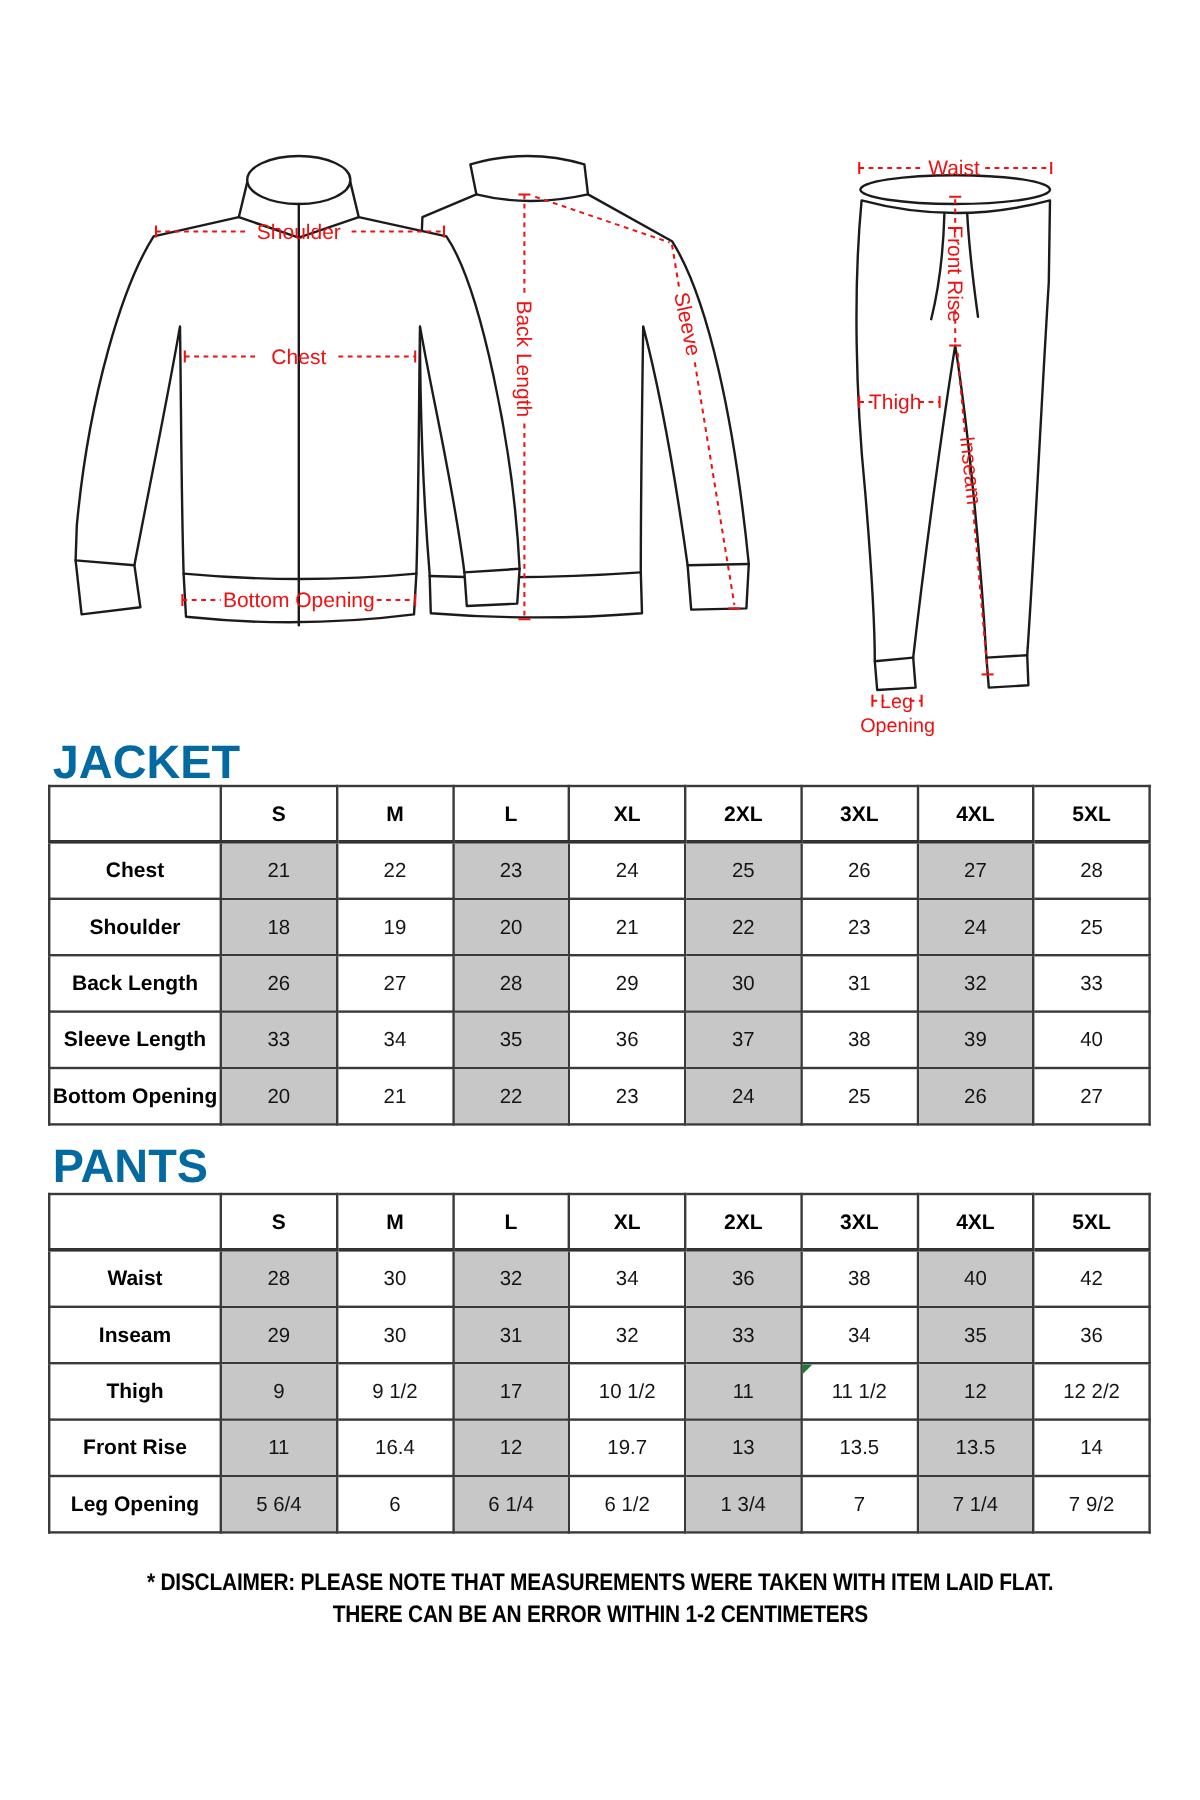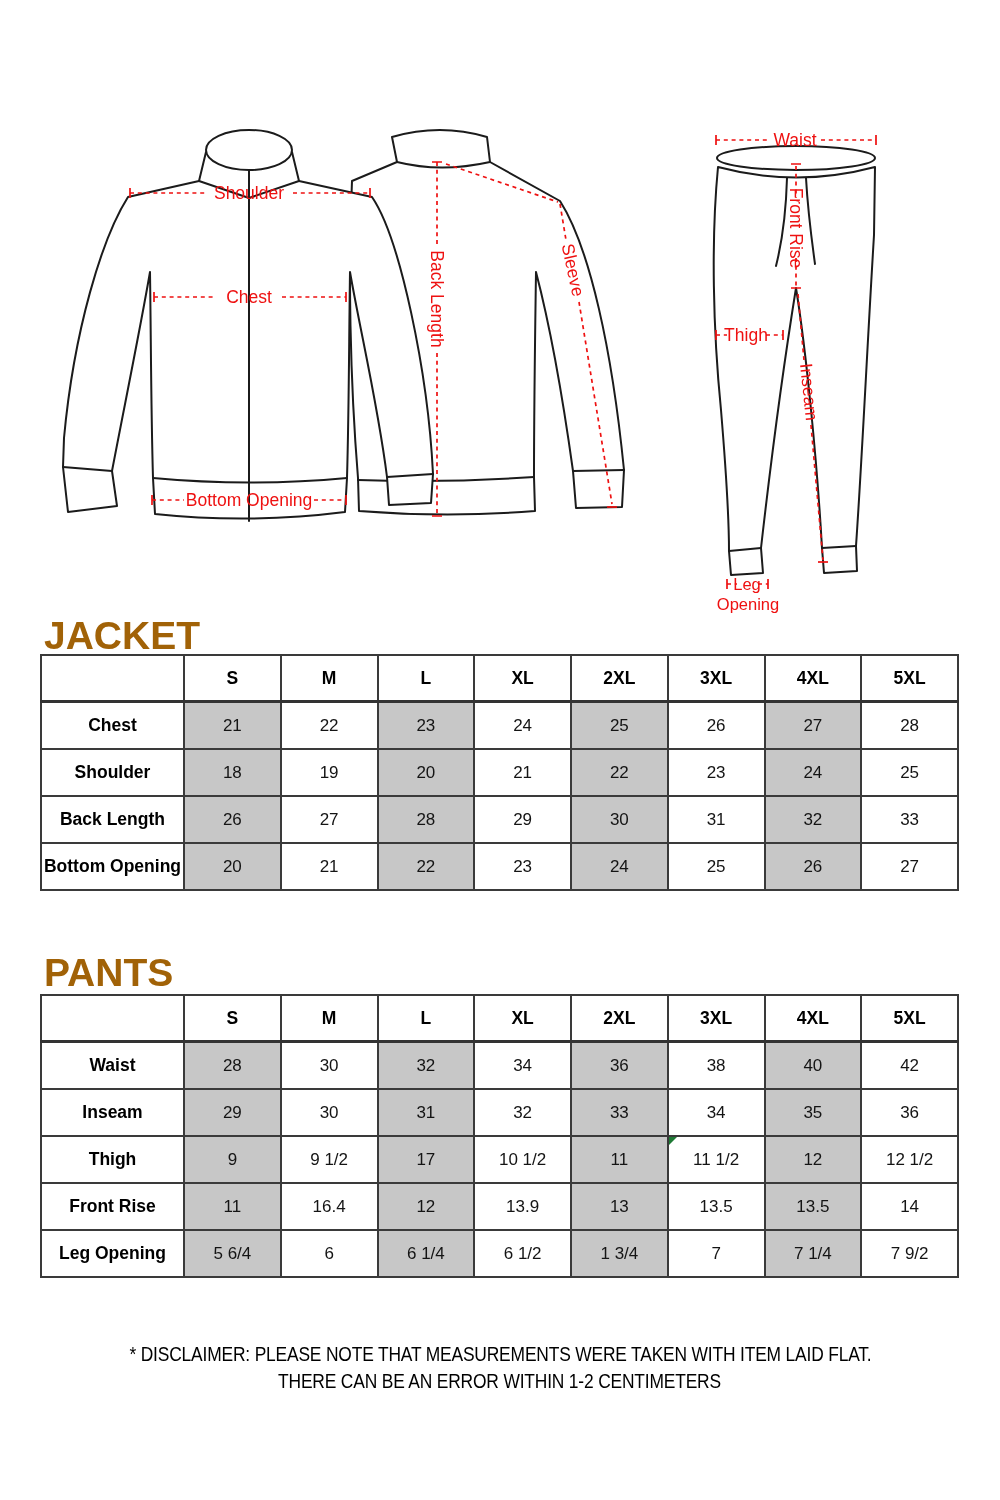--- a/index.html
+++ b/index.html
@@ -11,21 +11,21 @@
   svg.diagram{position:absolute;top:0;left:0;}
   .garment{fill:#ffffff;stroke:#1b1b1b;stroke-width:2;stroke-linejoin:round;stroke-linecap:round;}
   .gline{fill:none;stroke:#1b1b1b;stroke-width:2;stroke-linejoin:round;stroke-linecap:round;}
   .rdash{fill:none;stroke:#ee1111;stroke-width:1.7;stroke-dasharray:4 3.8;}
   .rtick{fill:none;stroke:#ee1111;stroke-width:1.7;}
   .red-label{fill:#ee1111;font-size:17.5px;font-family:"Liberation Sans","DejaVu Sans",sans-serif;}
   .red-label.small{font-size:16.5px;}
 
   .section-title{
     position:absolute;left:44px;margin:0;
-    font-size:39px;line-height:40px;font-weight:bold;letter-spacing:0px;color:#a16207;
+    font-size:39px;line-height:40px;font-weight:bold;letter-spacing:0px;color:#0369a1;
   }
   #jacket-title{top:616px;}
   #pants-title{top:953px;}
 
   table.size-table{
     position:absolute;left:40px;width:919px;
     border-collapse:collapse;table-layout:fixed;
     background:#fff;
   }
   #jacket-table{top:654px;}
@@ -41,21 +41,21 @@
   table.size-table tbody th{font-weight:bold;color:#000;font-size:17.5px;}
   table.size-table td.shaded{background:#c7c7c7;}
   .comment-marker{
     position:absolute;top:0;left:0;width:0;height:0;
     border-top:8px solid #1e7a35;border-right:8px solid transparent;
   }
 
   .disclaimer{
     position:absolute;top:1306px;left:0;width:1000px;
     display:flex;flex-direction:column;align-items:center;
-    font-weight:normal;font-size:20px;line-height:27px;color:#000;margin-top:35px;
+    font-weight:bold;font-size:20px;line-height:27px;color:#000;
   }
   .disc-line{white-space:nowrap;transform:scaleX(0.87);transform-origin:50% 50%;letter-spacing:-0.2px;}
 </style>
 </head>
 <body>
 
 <div class="canvas">
 
   <svg class="diagram" width="1000" height="620" viewBox="0 0 1000 620">
 
@@ -204,20 +204,31 @@
           <td class="shaded">26</td>
           <td>27</td>
           <td class="shaded">28</td>
           <td>29</td>
           <td class="shaded">30</td>
           <td>31</td>
           <td class="shaded">32</td>
           <td>33</td>
         </tr>
         <tr>
+          <th>Sleeve Length</th>
+          <td class="shaded">33</td>
+          <td>34</td>
+          <td class="shaded">35</td>
+          <td>36</td>
+          <td class="shaded">37</td>
+          <td>38</td>
+          <td class="shaded">39</td>
+          <td>40</td>
+        </tr>
+        <tr>
           <th>Bottom Opening</th>
           <td class="shaded">20</td>
           <td>21</td>
           <td class="shaded">22</td>
           <td>23</td>
           <td class="shaded">24</td>
           <td>25</td>
           <td class="shaded">26</td>
           <td>27</td>
         </tr>
@@ -275,28 +286,28 @@
         </tr>
         <tr>
           <th>Thigh</th>
           <td class="shaded">9</td>
           <td>9 1/2</td>
           <td class="shaded">17</td>
           <td>10 1/2</td>
           <td class="shaded">11</td>
           <td>11 1/2<span class="comment-marker"></span></td>
           <td class="shaded">12</td>
-          <td>12 1/2</td>
+          <td>12 2/2</td>
         </tr>
         <tr>
           <th>Front Rise</th>
           <td class="shaded">11</td>
           <td>16.4</td>
           <td class="shaded">12</td>
-          <td>13.9</td>
+          <td>19.7</td>
           <td class="shaded">13</td>
           <td>13.5</td>
           <td class="shaded">13.5</td>
           <td>14</td>
         </tr>
         <tr>
           <th>Leg Opening</th>
           <td class="shaded">5 6/4</td>
           <td>6</td>
           <td class="shaded">6 1/4</td>

